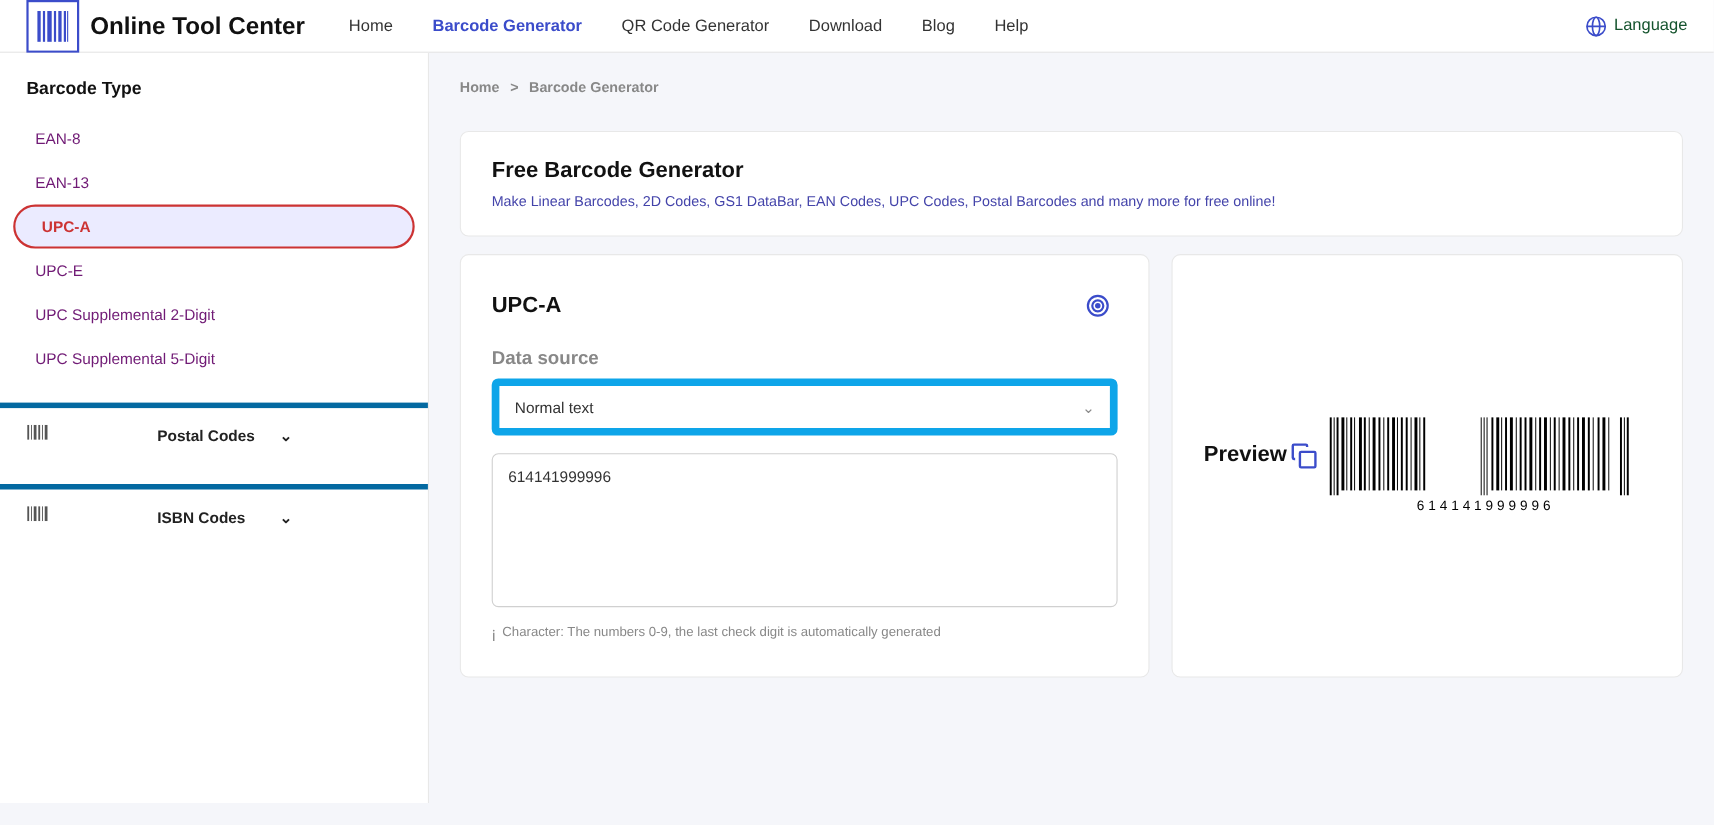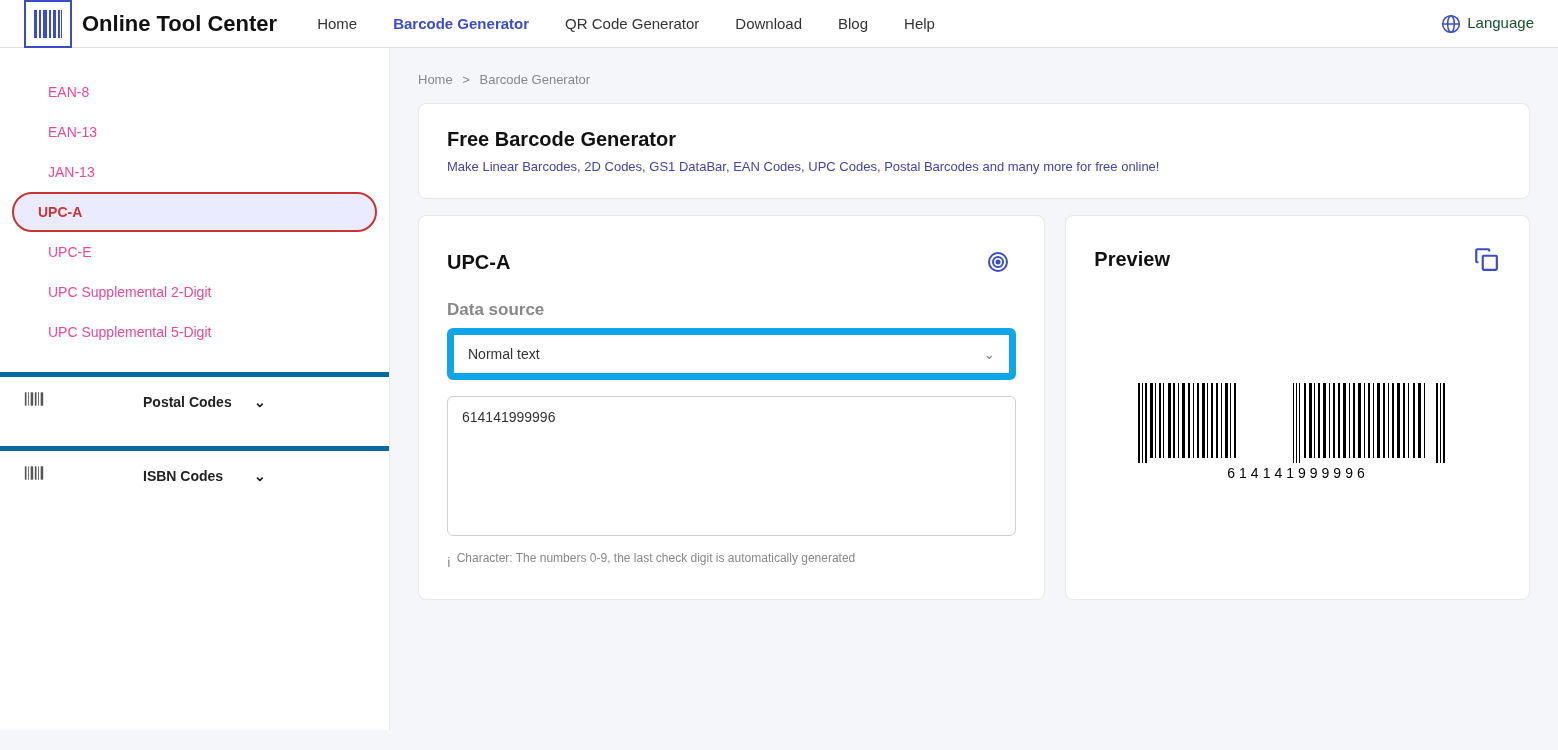--- a/index.html
+++ b/index.html
@@ -74,23 +74,23 @@
       padding: 24px 0;
       flex-shrink: 0;
     }
     .sidebar-title {
       font-size: 16px;
       font-weight: bold;
       color: #111;
       padding: 0 24px 16px 24px;
     }
     .sidebar-item {
-      padding: 12px 48px;
-      cursor: pointer;
-      color: #ec4899;
+      padding: 12px 32px;
+      cursor: pointer;
+      color: #701a75;
       font-size: 14px;
     }
     .sidebar-item.active {
       background: #ebebff;
       border-radius: 8px;
       margin: 0 12px;
       padding: 10px 24px;
       border: 2px solid #cc3333;
       color: #cc3333;
       font-weight: bold;
@@ -120,21 +120,22 @@
 
     
     .main-content {
       flex: 1;
       padding: 24px 28px;
       background: #f5f6fa;
     }
     .breadcrumb {
       font-size: 13px;
       color: #888;
-      margin-bottom: 16px;
+      margin-bottom: 32px;
+      font-weight: bold;
     }
     .breadcrumb a { color: #888; text-decoration: none; }
     .breadcrumb .sep { margin: 0 6px; }
     .breadcrumb .current { color: #888; }
 
     .content-card {
       background: #fff;
       border-radius: 8px;
       padding: 24px 28px;
       margin-bottom: 16px;
@@ -231,21 +232,21 @@
     }
 
     
     .preview-panel {
       background: #fff;
       border-radius: 8px;
       border: 1px solid #e8e8e8;
       padding: 28px 28px;
       flex: 1;
       display: flex;
-      flex-direction: column;
+      flex-direction: row;
     }
     .preview-title {
       font-size: 20px;
       font-weight: bold;
       color: #111;
       margin-bottom: 20px;
       display: flex;
       align-items: center;
       justify-content: space-between;
     }
@@ -302,24 +303,24 @@
       <ellipse cx="12" cy="12" rx="4" ry="10"></ellipse>
       <line x1="2" y1="12" x2="22" y2="12"></line>
     </svg>
     <span>Language</span>
   </div>
 </header>
 
 <div class="page-body">
 
   <aside class="sidebar">
+    <div class="sidebar-title">Barcode Type</div>
 
     <div class="sidebar-item">EAN-8</div>
     <div class="sidebar-item">EAN-13</div>
-    <div class="sidebar-item">JAN-13</div>
     <div class="sidebar-item active">UPC-A</div>
     <div class="sidebar-item">UPC-E</div>
     <div class="sidebar-item">UPC Supplemental 2-Digit</div>
     <div class="sidebar-item">UPC Supplemental 5-Digit</div>
 
     <div class="sidebar-group">
       <div class="sidebar-group-header">
         <span class="group-icon">
           <svg width="20" height="20" viewBox="0 0 24 24">
             <rect x="1" y="4" width="2" height="16" fill="#555"></rect>

